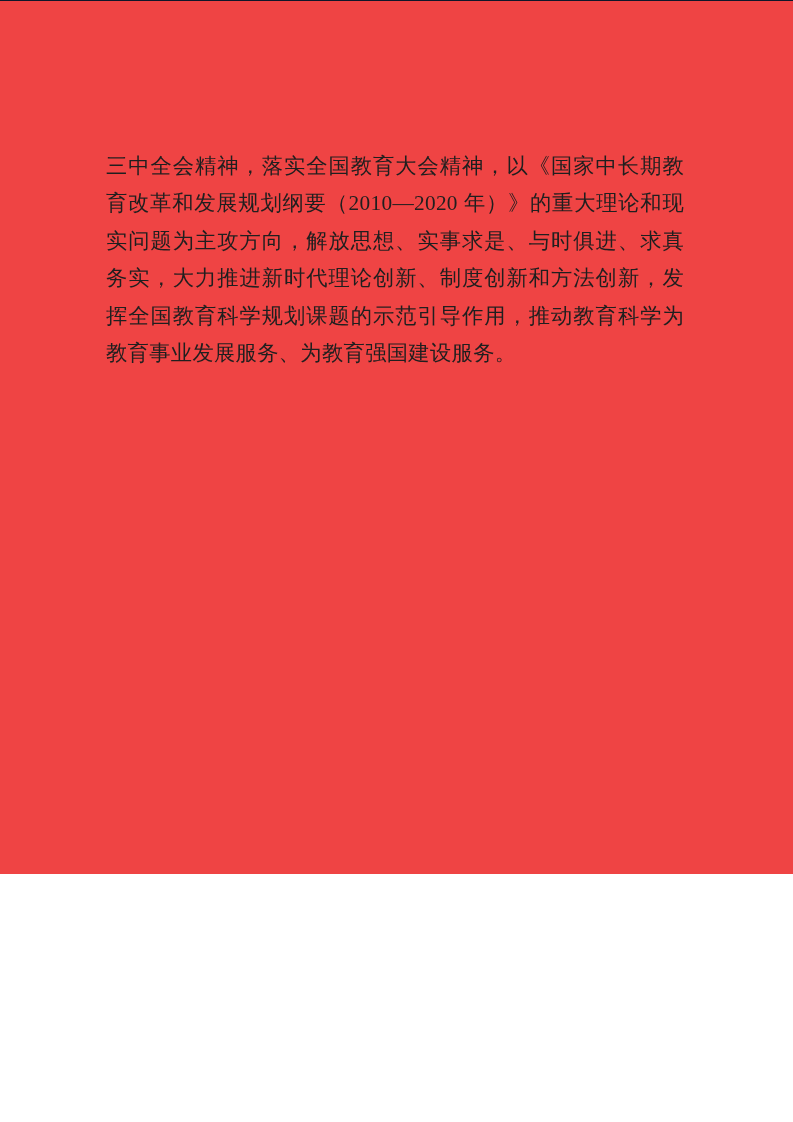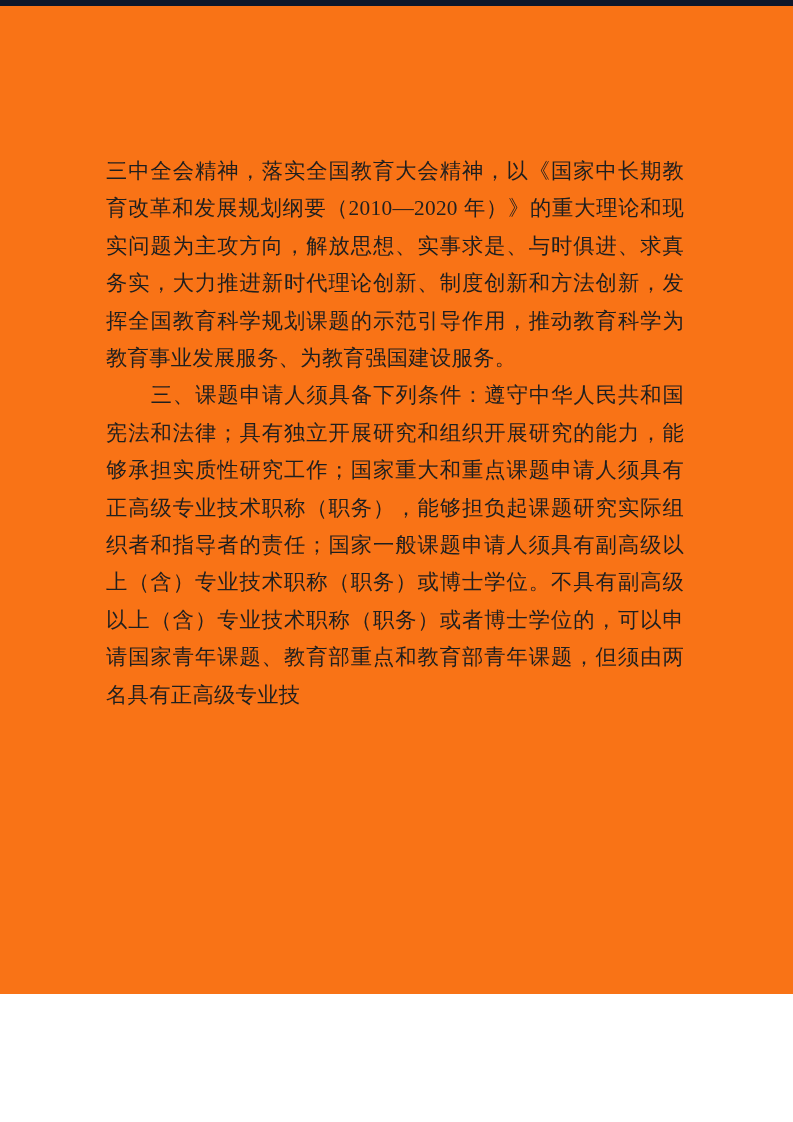--- a/index.html
+++ b/index.html
@@ -3,27 +3,27 @@
 <meta charset="utf-8">
 <style>
   html, body {
     margin: 0;
     padding: 0;
     background: #ffffff;
   }
   .page {
     position: relative;
     width: 793px;
-    height: 994px;
-    background: #f97316;
+    height: 874px;
+    background: #ef4444;
     overflow: hidden;
     font-family: "Liberation Serif", "DejaVu Serif", serif;
     color: #1f1f1f;
     box-sizing: border-box;
-    border-top: 6px solid #0f172a;
+    border-top: 1px solid #0f172a;
   }
   .content {
     position: absolute;
     left: 106px;
     top: 147px;
     width: 578px;
   }
   .para {
     margin: 0;
     font-size: 21.3px;
@@ -44,16 +44,15 @@
     letter-spacing: 0.5px;
     color: #2a2a2a;
   }
 </style>
 </head>
 <body>
 
 <div class="page">
   <div class="content">
     <p class="para">三中全会精神，落实全国教育大会精神，以《国家中长期教育改革和发展规划纲要（2010—2020 年）》的重大理论和现实问题为主攻方向，解放思想、实事求是、与时俱进、求真务实，大力推进新时代理论创新、制度创新和方法创新，发挥全国教育科学规划课题的示范引导作用，推动教育科学为教育事业发展服务、为教育强国建设服务。</p>
-    <p class="para indented">三、课题申请人须具备下列条件：遵守中华人民共和国宪法和法律；具有独立开展研究和组织开展研究的能力，能够承担实质性研究工作；国家重大和重点课题申请人须具有正高级专业技术职称（职务），能够担负起课题研究实际组织者和指导者的责任；国家一般课题申请人须具有副高级以上（含）专业技术职称（职务）或博士学位。不具有副高级以上（含）专业技术职称（职务）或者博士学位的，可以申请国家青年课题、教育部重点和教育部青年课题，但须由两名具有正高级专业技</p>
   </div>
   <div class="page-number">—2—</div>
 </div>
 
 </body></html>

